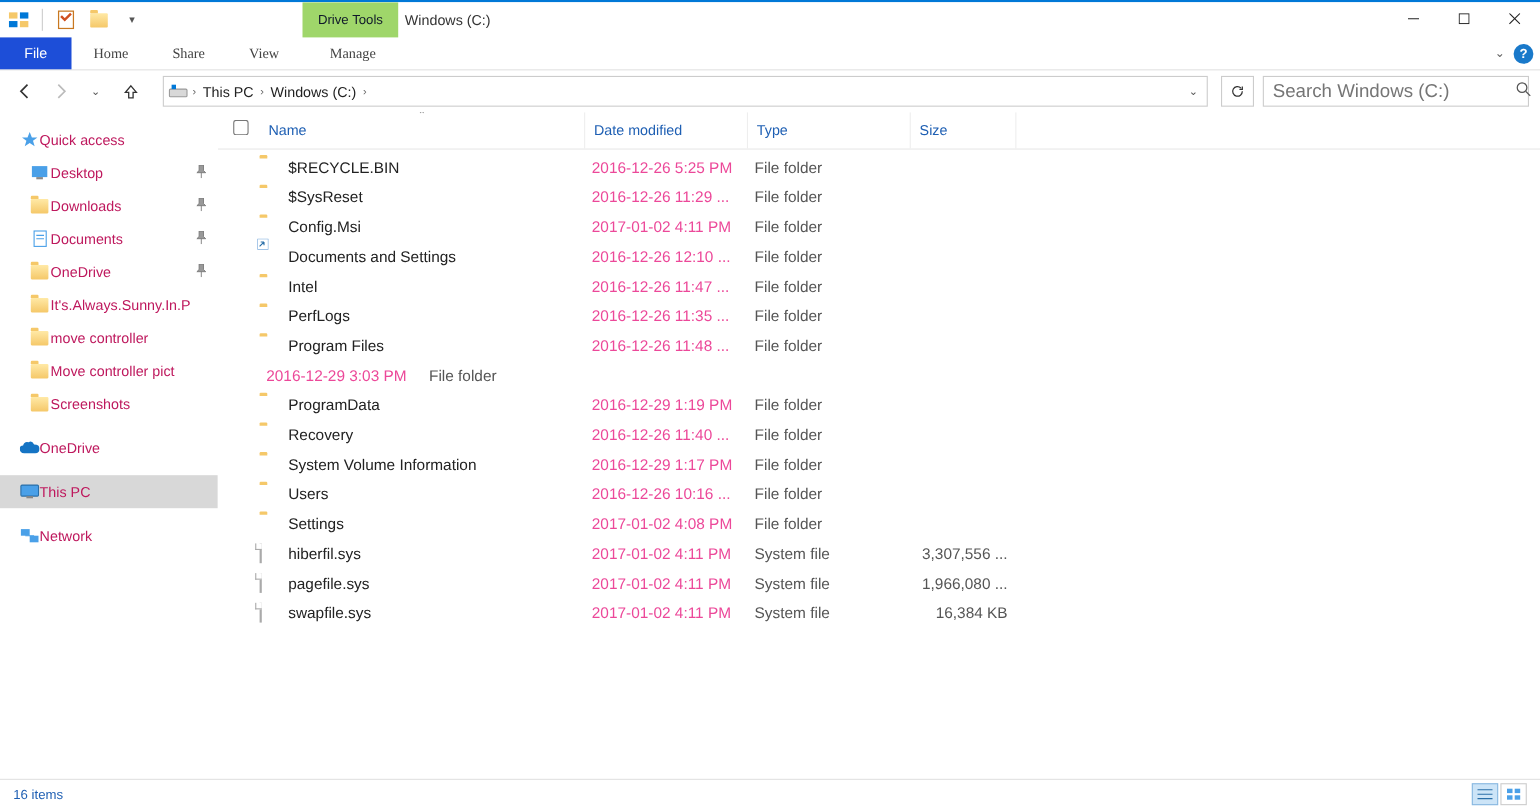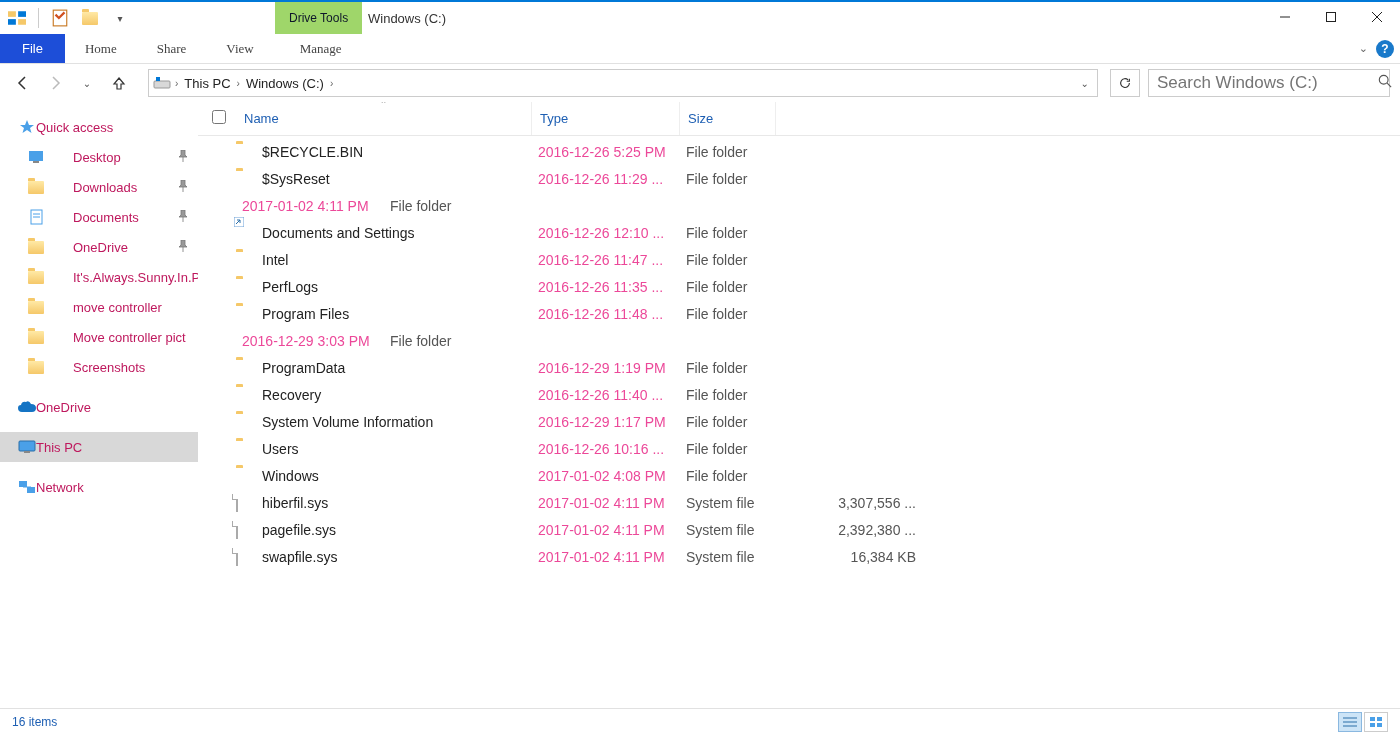--- a/index.html
+++ b/index.html
@@ -36,21 +36,21 @@
 .searchbox { width: 242px; height: 28px; border: 1px solid #ccc; display: flex; align-items: center; padding: 0 8px; margin-left: 2px; }
 .searchbox input { border: none; outline: none; flex: 1; font-size: 17px; color: #666; }
 .search-ico { color: #555; }
 
 
 .main { flex: 1; display: flex; overflow: hidden; }
 .sidebar { width: 198px; padding: 10px 0; overflow-y: auto; }
 .side-group { margin-bottom: 10px; }
 .side-item { height: 30px; display: flex; align-items: center; padding-left: 36px; font-size: 13px; color: #be185d; cursor: pointer; position: relative; white-space: nowrap; overflow: hidden; }
 .side-item.top { padding-left: 36px; font-size: 13px; }
-.side-item.child { padding-left: 73px; }
+.side-item.child { padding-left: 46px; }
 .side-item.selected { background: #d8d8d8; }
 .side-ico { position: absolute; left: 18px; width: 16px; height: 16px; display: flex; align-items: center; justify-content: center; }
 .side-item.child .side-ico { left: 28px; }
 .side-item.top .side-ico { left: 18px; width: 18px; }
 .pin { position: absolute; right: 10px; color: #777; font-size: 11px; }
 
 
 .content { flex: 1; display: flex; flex-direction: column; overflow: hidden; }
 .col-headers { height: 34px; display: flex; align-items: center; border-bottom: 1px solid #e8e8e8; padding-left: 14px; }
 .hdr-check { width: 24px; }
@@ -309,20 +309,21 @@
     </div>
   </div>
 
   <div class="content">
     <div class="col-headers">
       <div class="hdr-check"><input type="checkbox" style=""></div>
       <div class="hdr col-name">
           <span>Name</span>
           <span class="sort-caret">⌃</span>
         </div>
+      <div class="hdr col-date">Date modified</div>
       <div class="hdr col-type">Type</div>
       <div class="hdr col-size">Size</div>
     </div>
     <div class="filelist" id="filelist">
         <div class="row">
           <div class="row-ico-cell"></div>
           <div class="cell-name">
             <span class="row-ico"><span class="folder-ico"></span></span>
             <span>$RECYCLE.BIN</span>
           </div>
@@ -335,20 +336,24 @@
           <div class="cell-name">
             <span class="row-ico"><span class="folder-ico"></span></span>
             <span>$SysReset</span>
           </div>
           <div class="cell-date">2016-12-26 11:29 ...</div>
           <div class="cell-type">File folder</div>
           <div class="cell-size"></div>
         </div>
         <div class="row">
           <div class="row-ico-cell"></div>
+          <div class="cell-name">
+            <span class="row-ico"><span class="folder-ico"></span></span>
+            <span>Config.Msi</span>
+          </div>
           <div class="cell-date">2017-01-02 4:11 PM</div>
           <div class="cell-type">File folder</div>
           <div class="cell-size"></div>
         </div>
         <div class="row">
           <div class="row-ico-cell"></div>
           <div class="cell-name">
             <span class="row-ico"><span style="position:relative"><span class="folder-ico"></span><svg style="position:absolute;bottom:-2px;left:-2px" width="10" height="10" viewBox="0 0 10 10">
                   <rect width="10" height="10" fill="#fff" stroke="#6aa0d8"></rect>
                   <path d="M2 7 L6 3 M6 3 L6 6 M6 3 L3 3" stroke="#2a6fa8" fill="none"></path>
@@ -432,21 +437,21 @@
             <span>Users</span>
           </div>
           <div class="cell-date">2016-12-26 10:16 ...</div>
           <div class="cell-type">File folder</div>
           <div class="cell-size"></div>
         </div>
         <div class="row">
           <div class="row-ico-cell"></div>
           <div class="cell-name">
             <span class="row-ico"><span class="folder-ico"></span></span>
-            <span>Windows</span>
+            <span>Settings</span>
           </div>
           <div class="cell-date">2017-01-02 4:08 PM</div>
           <div class="cell-type">File folder</div>
           <div class="cell-size"></div>
         </div>
         <div class="row">
           <div class="row-ico-cell"></div>
           <div class="cell-name">
             <span class="row-ico"><span class="file-ico"></span></span>
             <span>hiberfil.sys</span>
@@ -456,21 +461,21 @@
           <div class="cell-size">3,307,556 ...</div>
         </div>
         <div class="row">
           <div class="row-ico-cell"></div>
           <div class="cell-name">
             <span class="row-ico"><span class="file-ico"></span></span>
             <span>pagefile.sys</span>
           </div>
           <div class="cell-date">2017-01-02 4:11 PM</div>
           <div class="cell-type">System file</div>
-          <div class="cell-size">2,392,380 ...</div>
+          <div class="cell-size">1,966,080 ...</div>
         </div>
         <div class="row">
           <div class="row-ico-cell"></div>
           <div class="cell-name">
             <span class="row-ico"><span class="file-ico"></span></span>
             <span>swapfile.sys</span>
           </div>
           <div class="cell-date">2017-01-02 4:11 PM</div>
           <div class="cell-type">System file</div>
           <div class="cell-size">16,384 KB</div>

